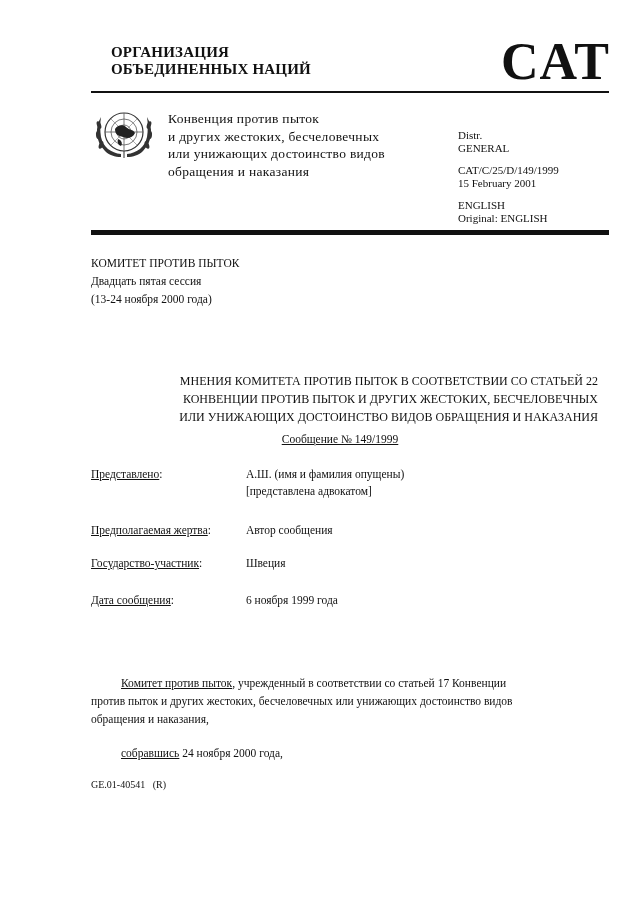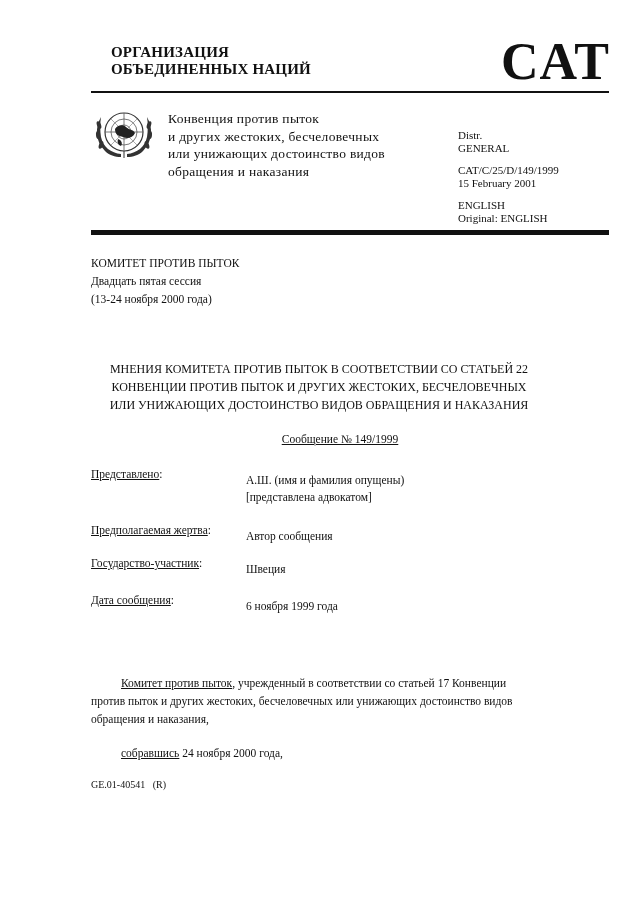--- a/index.html
+++ b/index.html
@@ -71,23 +71,23 @@
 
     
     .committee {
       left: 91px; top: 254px;
       font-size: 11.5px;
       line-height: 18px;
     }
 
     
     .main-heading {
-      left: 91px; top: 360px;
+      left: 91px; top: 372px;
       width: 558px;
-      text-align: center;
+      text-align: right;
       font-size: 12px;
       line-height: 18px;
       letter-spacing: 0px;
     }
     .communication-no {
       left: 91px; top: 431px;
       width: 500px;
       text-align: center;
       font-size: 11.5px;
       line-height: 16px;
@@ -102,21 +102,20 @@
     }
     .field-label {
       display: inline-block;
       width: 152px;
       vertical-align: top;
     }
     .field-label u { text-decoration: underline; }
     .field-value {
       display: inline-block;
       vertical-align: top;
-      margin-top: 6px;
     }
 
     
     .para {
       left: 91px;
       width: 480px;
       font-size: 11.5px;
       line-height: 18px;
       margin-top: 48px;
     }

